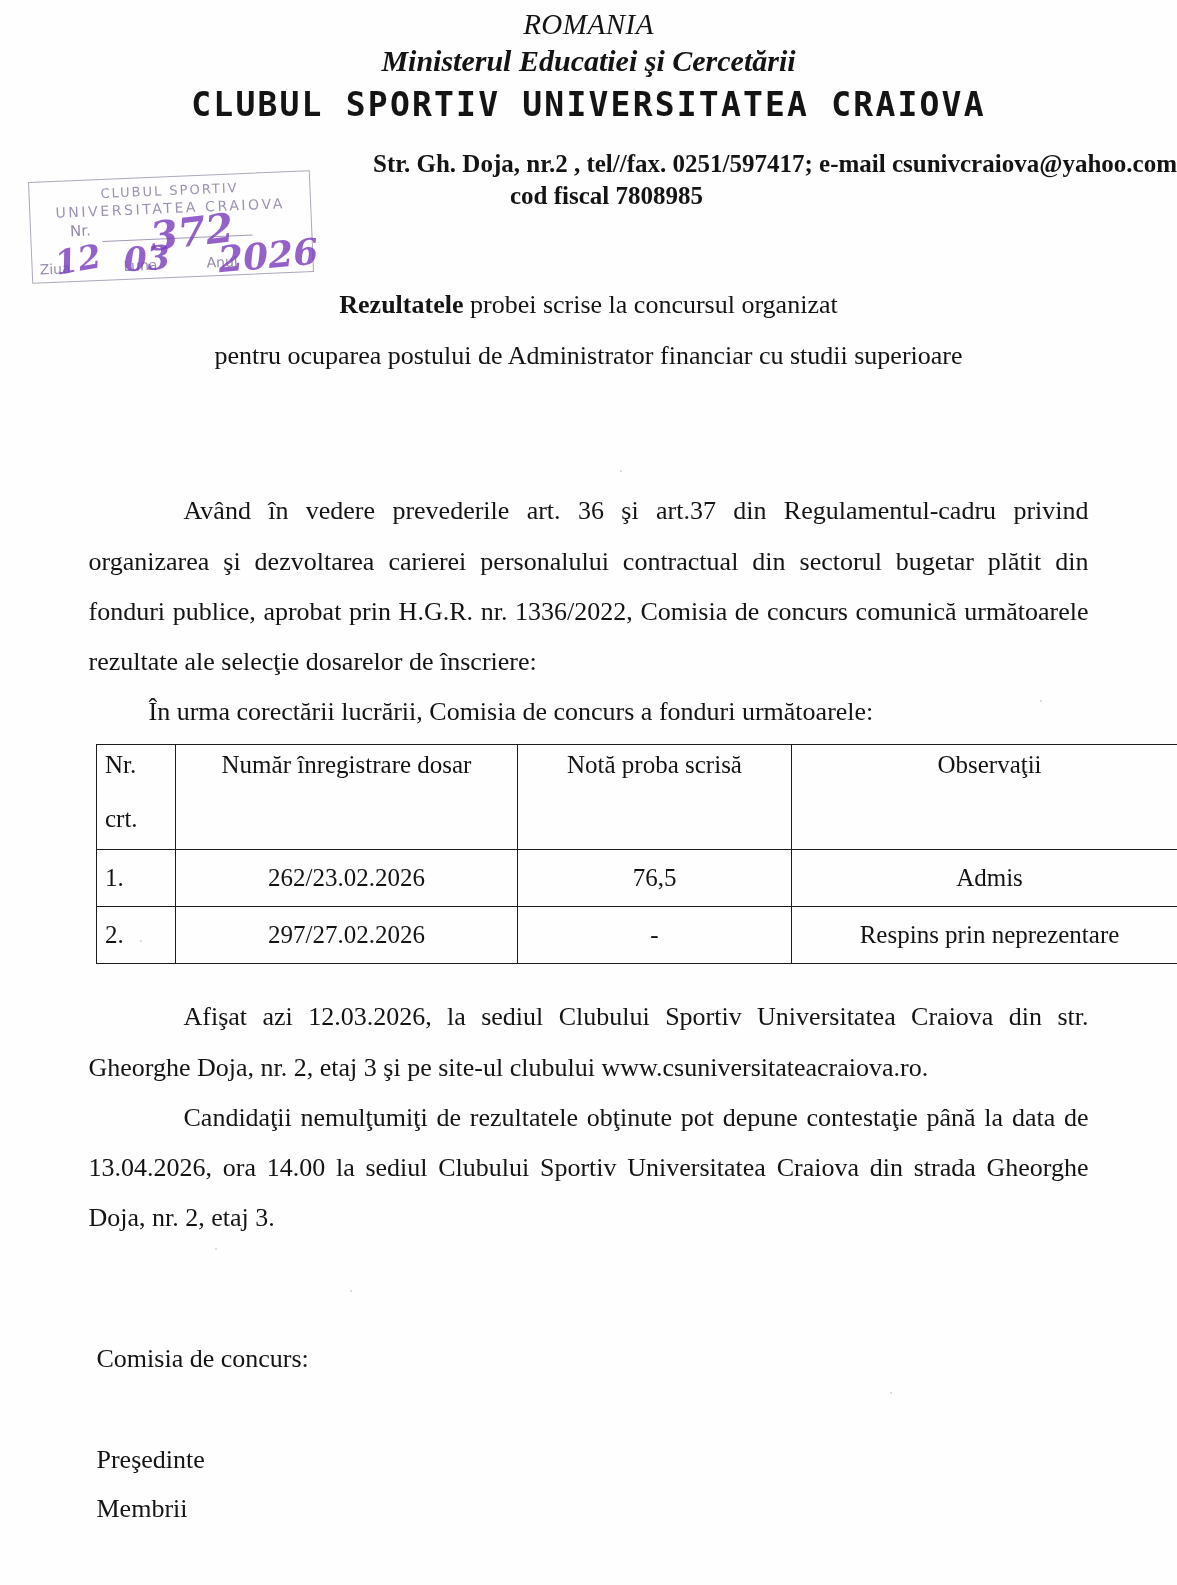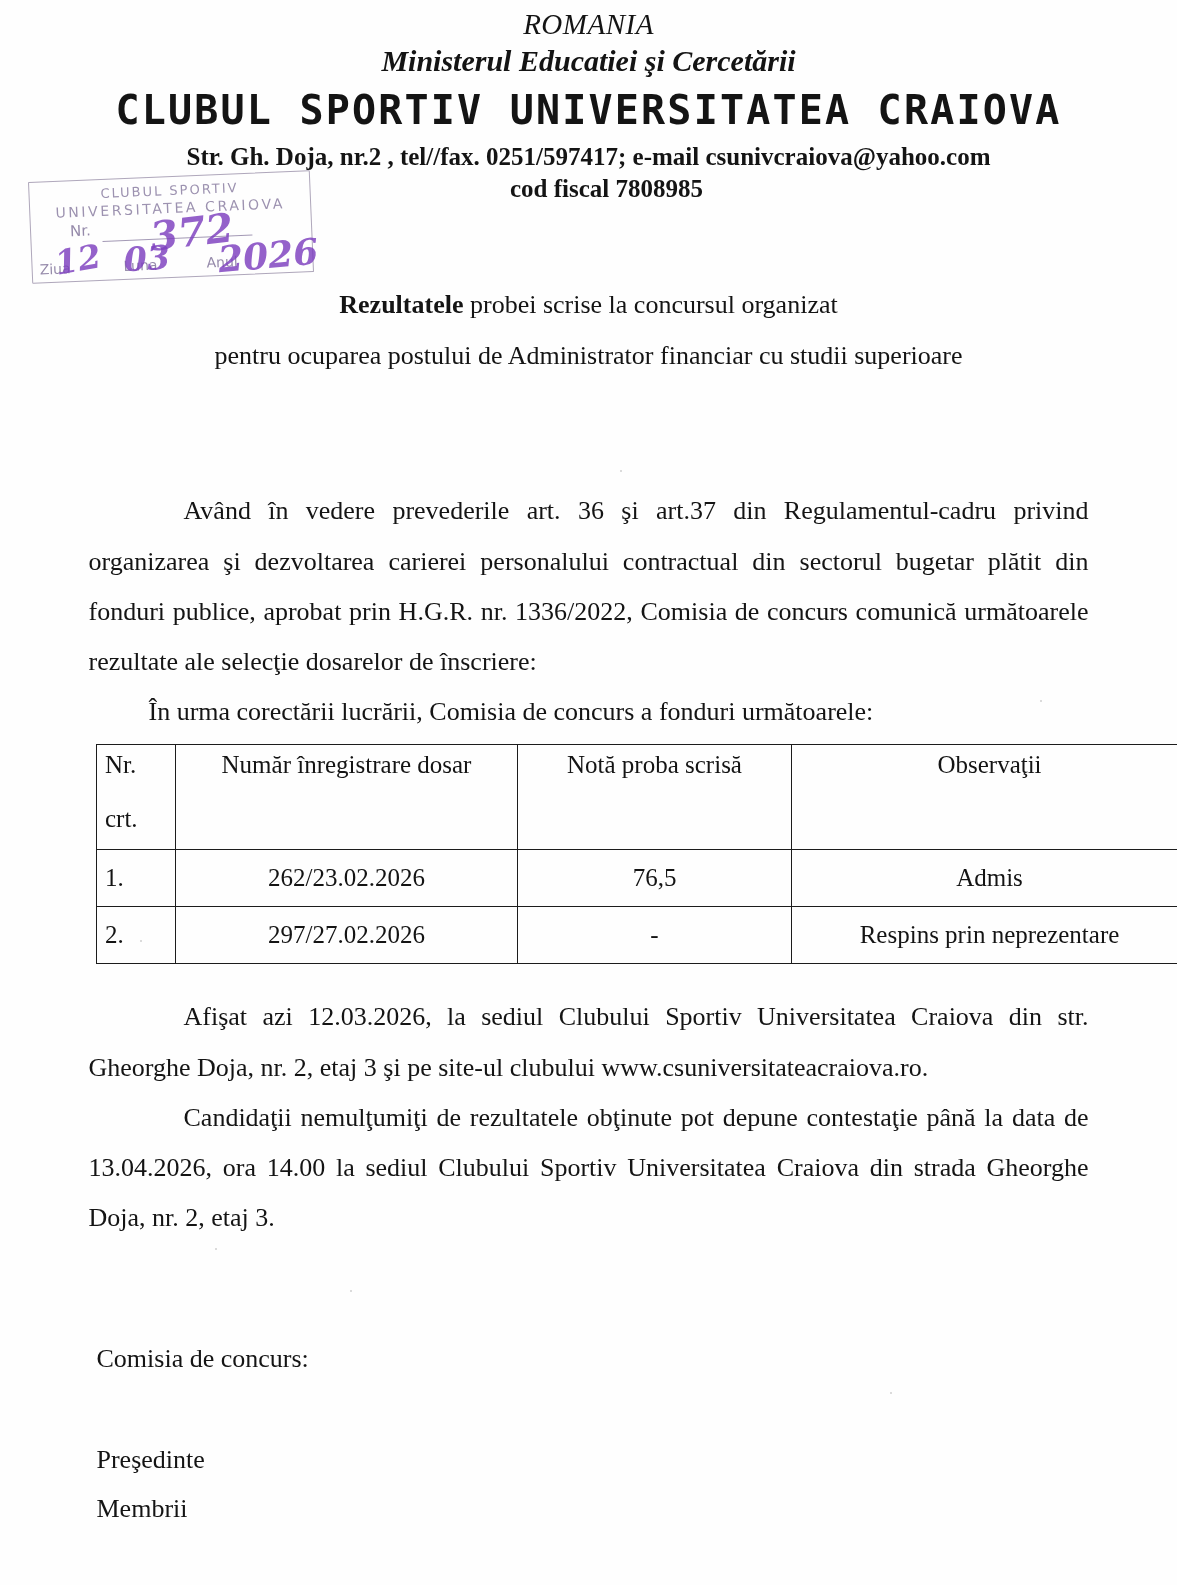--- a/index.html
+++ b/index.html
@@ -34,30 +34,31 @@
   .lh-ministry {
     font-style: italic;
     font-weight: bold;
     font-size: 30px;
     line-height: 1.25;
     margin-top: 2px;
   }
   .lh-club {
     font-family: "DejaVu Sans Mono", "Liberation Mono", monospace;
     font-weight: bold;
-    font-size: 40px;
+    font-size: 33px;
     letter-spacing: 2.2px;
     line-height: 1.3;
     margin-top: 4px;
   }
   .lh-addr {
     font-weight: bold;
     font-size: 25px;
     line-height: 1.32;
-    margin-top: 4px;
+    margin-top: 20px;
+    text-align: right;
   }
   .lh-fiscal {
     font-weight: bold;
     font-size: 25px;
     line-height: 1.3;
     padding-left: 36px;
   }
 
   
   #stamp {

